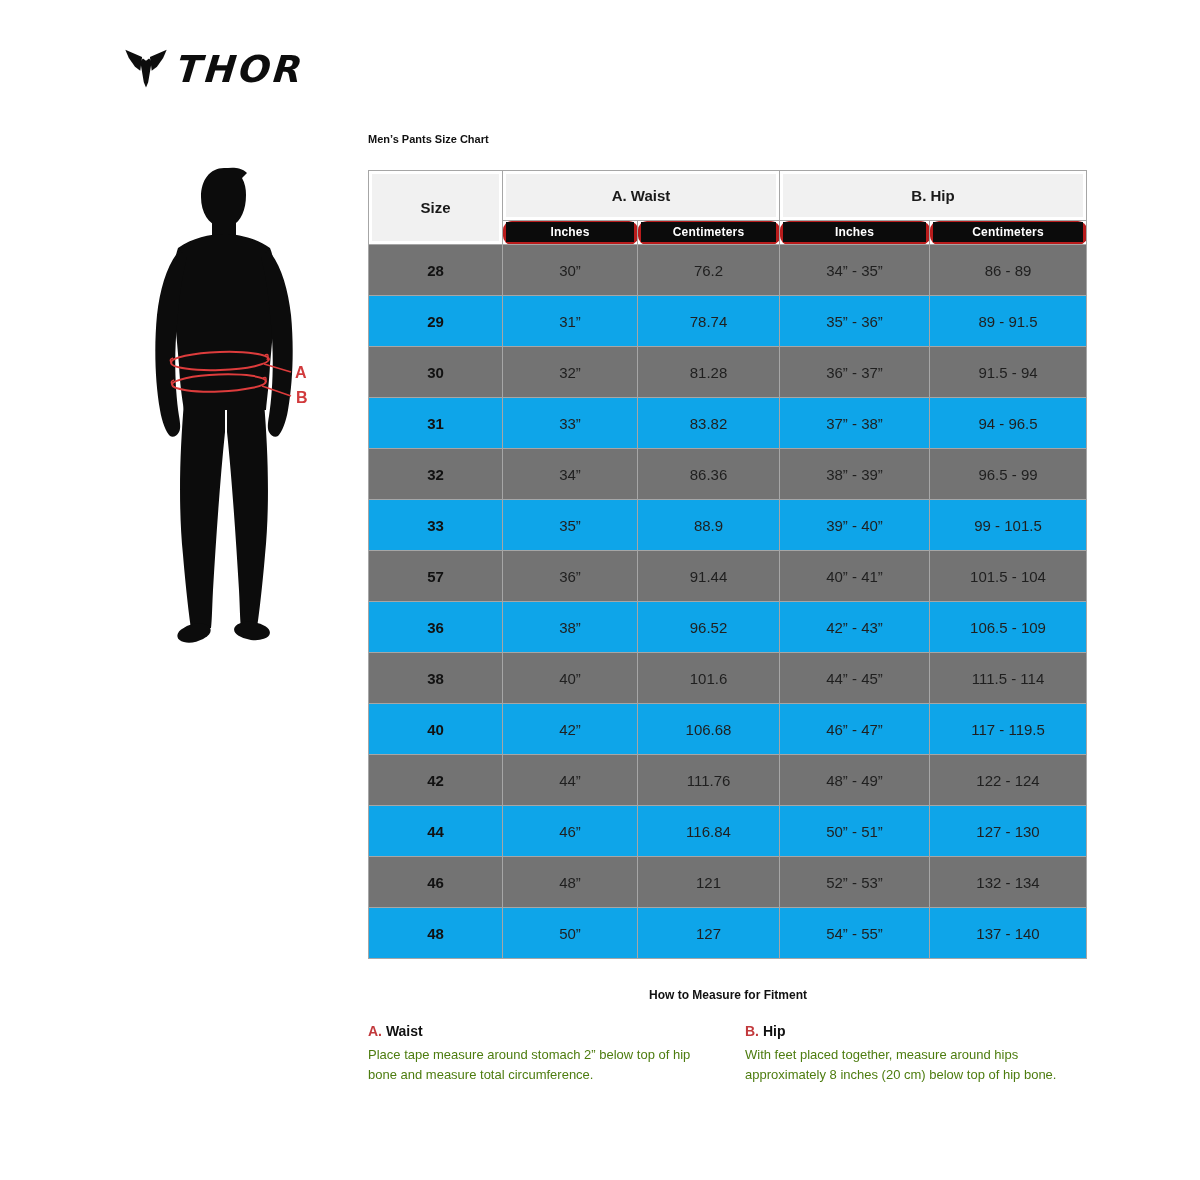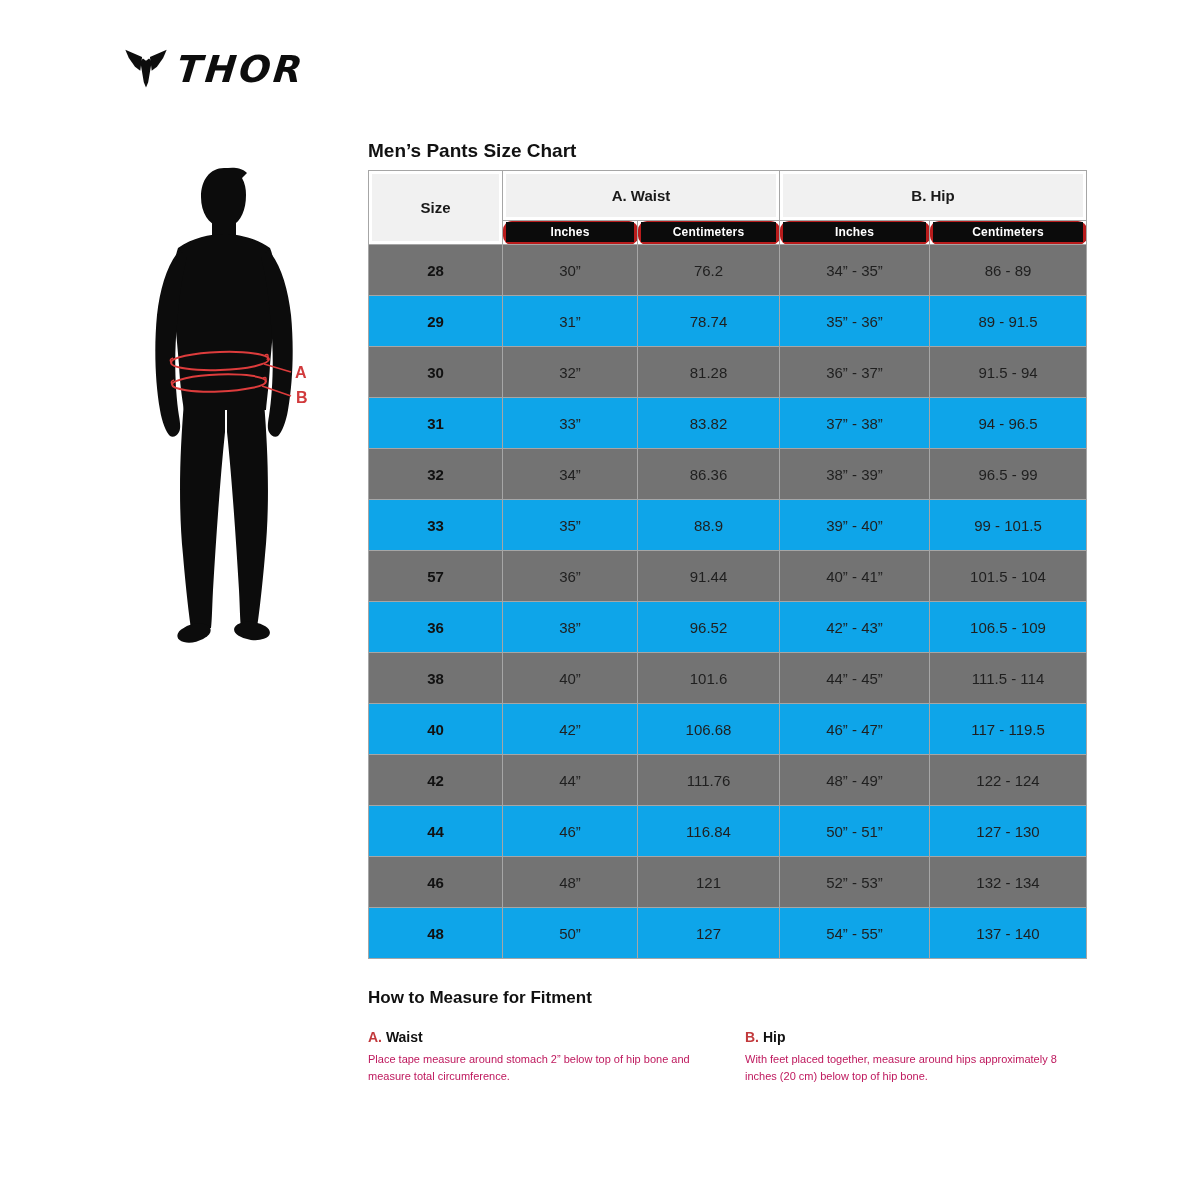--- a/index.html
+++ b/index.html
@@ -16,21 +16,21 @@
   .logo-word {
     font-size:37px; font-weight:bold; font-style:italic;
     letter-spacing:3px; color:#0d0d0d; transform:skewX(-6deg);
     font-family:"DejaVu Sans", sans-serif;
   }
 
   
   .figure { position:absolute; left:140px; top:150px; width:200px; height:520px; }
 
   
-  .chart-title { position:absolute; left:368px; top:140px; font-size:19px; font-weight:bold; color:#111; }
+  .chart-title { position:absolute; left:368px; top:133px; font-size:11px; font-weight:bold; color:#111; }
 
   
   .size-table-wrap { position:absolute; left:368px; top:170px; width:718px; }
   table.size-table { width:100%; border-collapse:collapse; border:1px solid #8f8f8f; table-layout:fixed; }
   table.size-table col.c0 { width:134px; }
   table.size-table col.c1 { width:135px; }
   table.size-table col.c2 { width:142px; }
   table.size-table col.c3 { width:150px; }
   table.size-table col.c4 { width:157px; }
   table.size-table th, table.size-table td {
@@ -52,27 +52,27 @@
     font-size:12px; font-weight:bold; letter-spacing:.2px;
   }
   tbody tr { height:51px; }
   tbody tr.alt  td { background:#737373; }
   tbody tr.norm td { background:#0ea5e9; }
   tbody td { color:#1f1f1f; font-weight:normal; }
   tbody td.col-size { font-weight:bold; color:#111; }
 
   
   .measure { position:absolute; left:368px; top:988px; width:720px; }
-  .measure-title { font-size:17px; font-weight:bold; color:#111; }
+  .measure-title { font-size:12px; font-weight:bold; color:#111;text-align:center; }
   .measure-cols { display:flex; margin-top:21px; }
   .measure-item { width:377px; padding-right:40px; }
   .measure-item:last-child { width:343px; padding-right:0; }
   .measure-head { font-size:14px; font-weight:bold; color:#111; }
   .measure-head .letter { color:#c2393c; }
-  .measure-text { margin-top:6px; font-size:11px; line-height:1.5; color:#be185d; }
+  .measure-text { margin-top:6px; font-size:13px; line-height:1.5; color:#4d7c0f; }
 
   
   .footer { position:absolute; left:115px; top:1101px; font-size:12px; line-height:1.55; color:#333; }
 </style>
 </head>
 <body>
 
 <div class="logo">
   <svg class="logo-icon" viewBox="0 0 100 100" aria-hidden="true">
     <polygon points="3,6 41,23 37,54 25,45 11,25" fill="#0d0d0d"></polygon>

